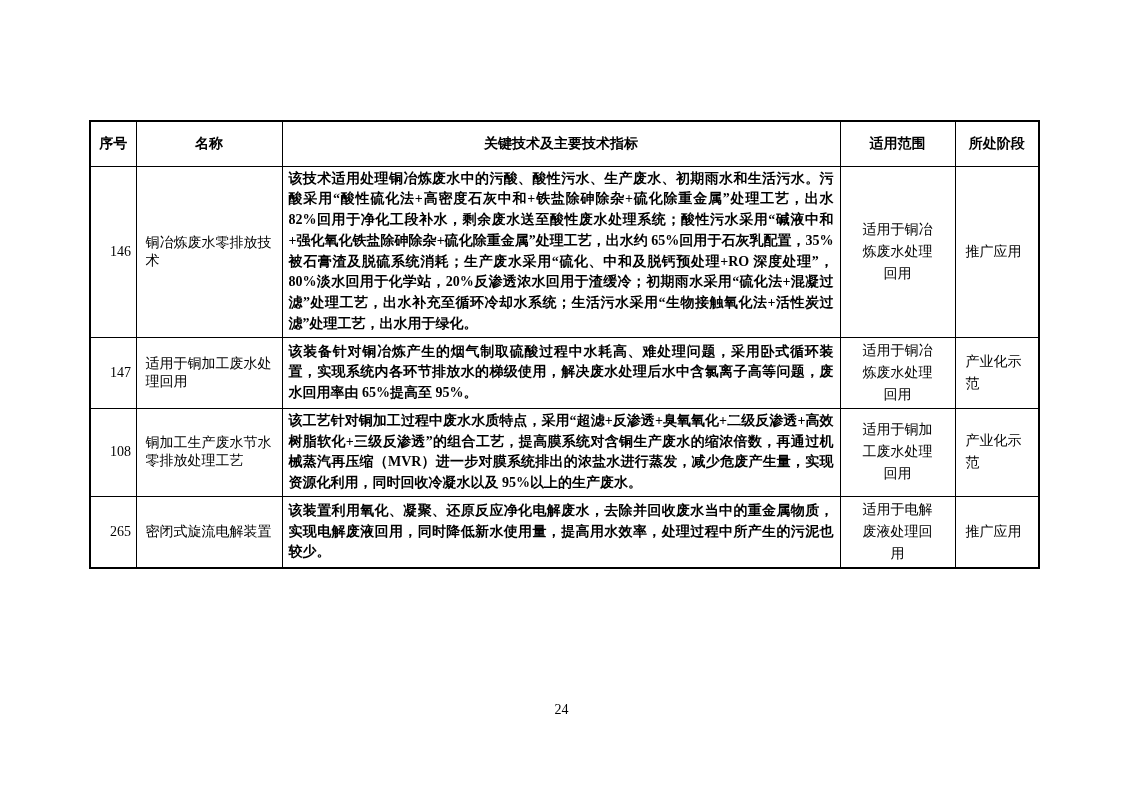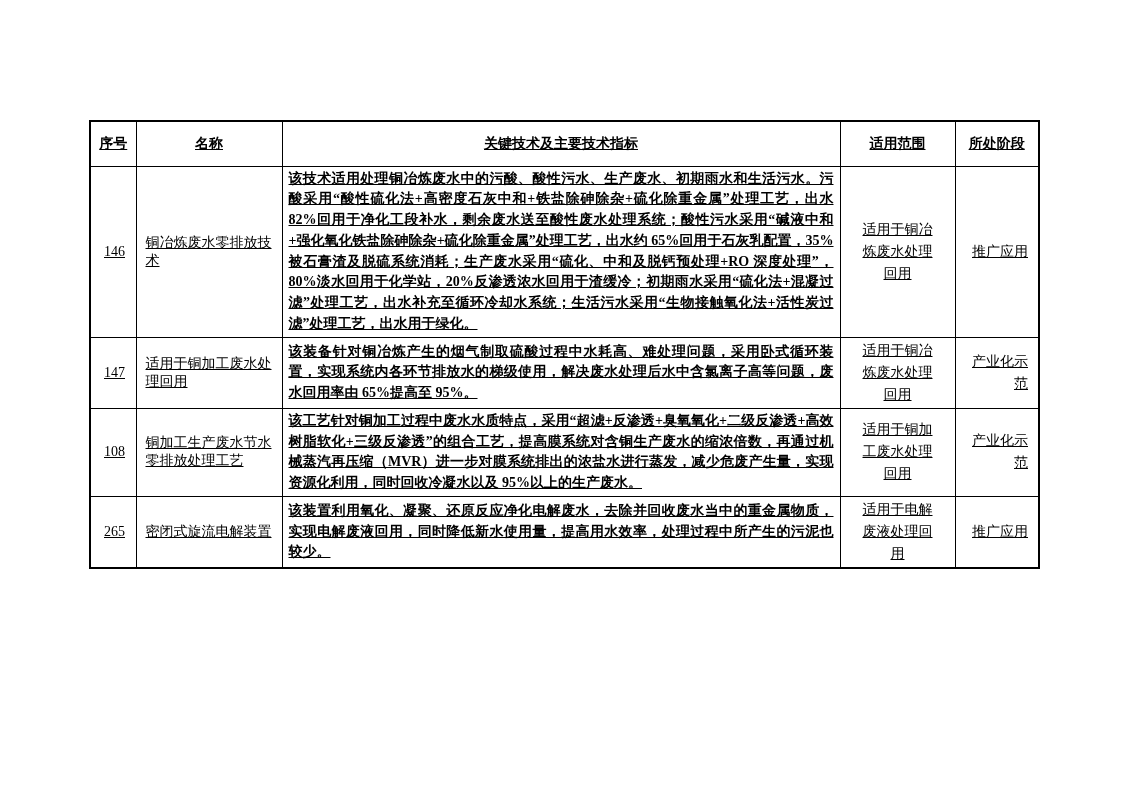--- a/index.html
+++ b/index.html
@@ -20,56 +20,55 @@
     left: 89px; top: 120px;
     width: 948px;
     border-collapse: collapse;
     table-layout: fixed;
     border: 2px solid #000;
   }
   table.tech-table th, table.tech-table td {
     border: 1px solid #000;
     vertical-align: middle;
     font-size: 14px;
-    text-decoration: underline;
   }
   col.c-id    { width: 46px;  }
   col.c-name  { width: 146px; }
   col.c-tech  { width: 558px; }
   col.c-scope { width: 115px; }
   col.c-stage { width: 84px;  }
   th {
     font-weight: bold;
     text-align: center;
     height: 45px;
     padding: 2px;
     font-size: 14px;
   }
   td.cell-id {
     text-align: center;
-    padding: 13px;
+    padding: 19px;
   }
   td.cell-name {
     text-align: left;
     padding: 2px 9px;
     line-height: 18px;
   }
   td.cell-tech {
     font-weight: bold;
     text-align: justify;
     padding: 2px 6px;
     line-height: 20.8px;
   }
   td.cell-scope {
     text-align: center;
     padding: 2px 20px;
     line-height: 22px;
   }
   td.cell-stage {
-    text-align: right;
+    text-align: left;
     padding: 2px 10px;
     line-height: 22px;
   }
   tr.r-146 td { height: 167px; }
   tr.r-147 td { height: 60px; }
   tr.r-148 td { height: 81px; }
   tr.r-149 td { height: 41px; }
   .page-number {
     position: absolute;
     left: 0; right: 0;
@@ -125,14 +124,15 @@
       <tr class="r-149">
         <td class="cell-id">265</td>
         <td class="cell-name">密闭式旋流电解装置</td>
         <td class="cell-tech">该装置利用氧化、凝聚、还原反应净化电解废水，去除并回收废水当中的重金属物质，实现电解废液回用，同时降低新水使用量，提高用水效率，处理过程中所产生的污泥也较少。</td>
         <td class="cell-scope">适用于电解废液处理回用</td>
         <td class="cell-stage">推广应用</td>
       </tr>
     </tbody>
   </table>
 
+  <div class="page-number">24</div>
 
 </div>
 
 </body></html>

